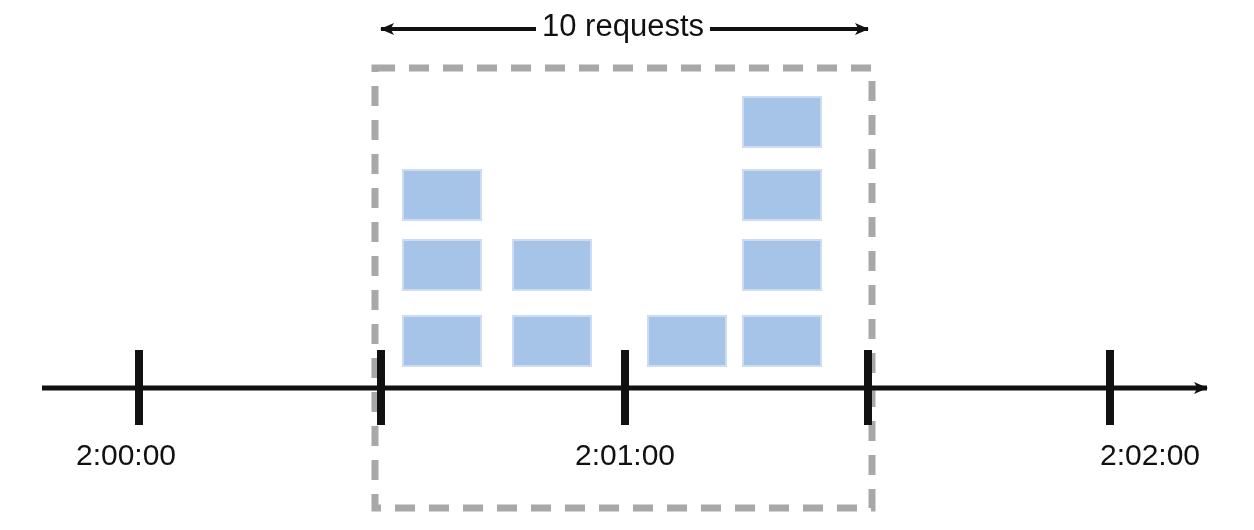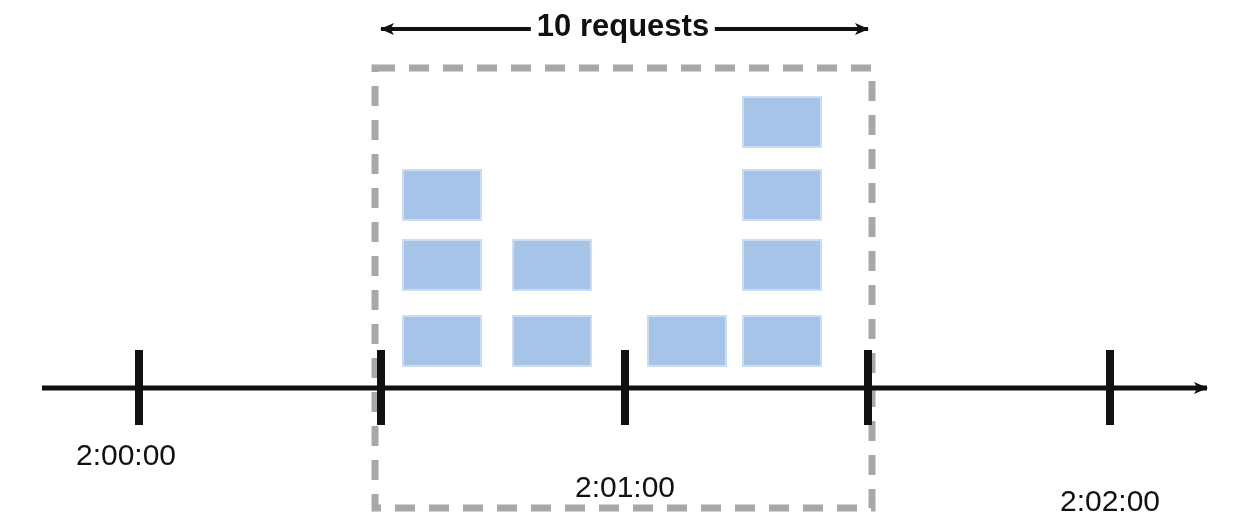--- a/index.html
+++ b/index.html
@@ -86,19 +86,19 @@
           <line x1="625" y1="350" x2="625" y2="425" stroke="#111111" stroke-width="8"></line>
           <line x1="868" y1="350" x2="868" y2="425" stroke="#111111" stroke-width="8"></line>
           <line x1="1110" y1="350" x2="1110" y2="425" stroke="#111111" stroke-width="8"></line>
         </g>
     </g>
 
   </svg>
 
   <div id="tick-labels">
       <div class="axis-tick-label" style="left: 126px; top: 438px;">2:00:00</div>
-      <div class="axis-tick-label" style="left: 625px; top: 438px; margin-top: 32px;">2:01:00</div>
-      <div class="axis-tick-label" style="left: 1110px; top: 438px; margin-top: 46px;">2:02:00</div>
+      <div class="axis-tick-label" style="left: 625px; top: 438px;">2:01:00</div>
+      <div class="axis-tick-label" style="left: 1150px; top: 438px;">2:02:00</div>
     </div>
 
-  <div id="window-label" style="left: 623px; top: 10px; font-weight: bold;">10 requests</div>
+  <div id="window-label" style="left: 623px; top: 10px;">10 requests</div>
 
 </div>
 
 </body></html>

